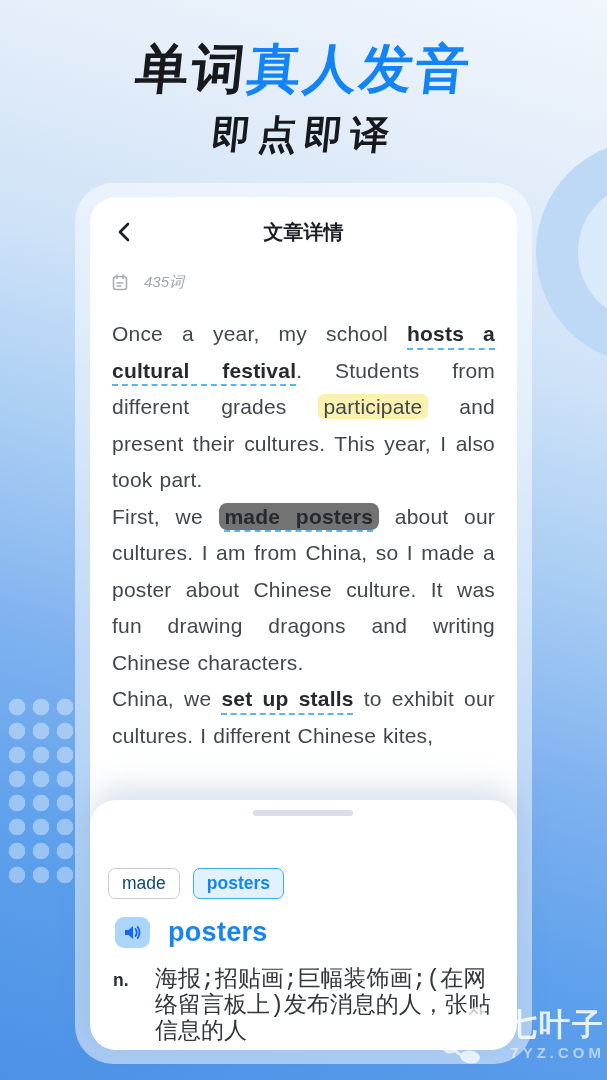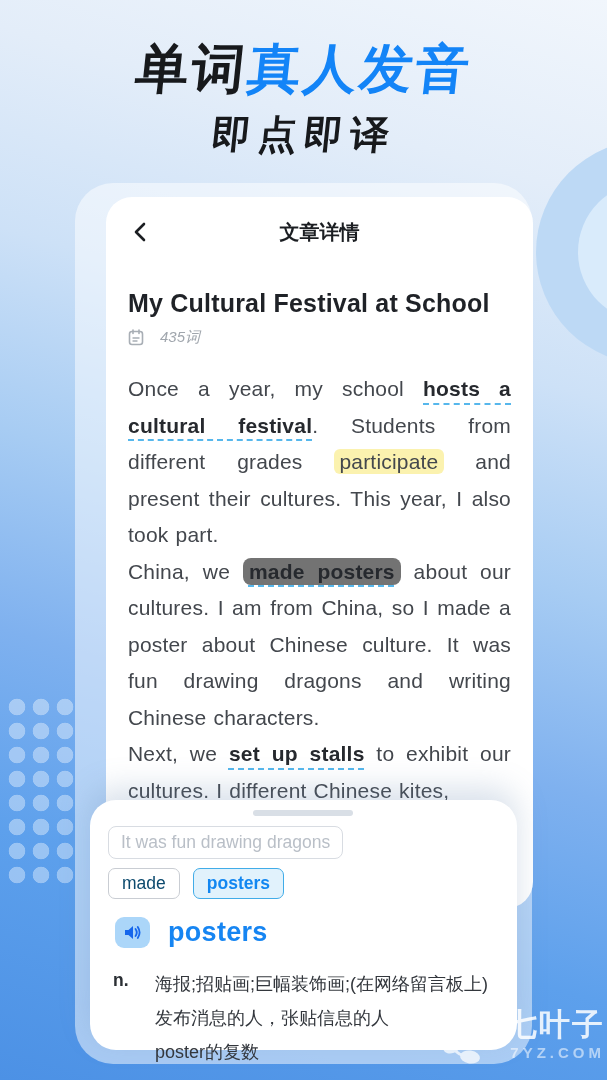--- a/index.html
+++ b/index.html
@@ -22,21 +22,21 @@
   .hero { position:absolute; top:40px; left:0; width:100%; text-align:center; }
   .hero-title { display:inline-block; transform:skewX(-6deg);
     font-size:53px; font-weight:900; letter-spacing:3px; color:#17191c; line-height:1.1; }
   .hero-title .accent { color:#1384f7; }
   .hero-sub { margin-top:10px; display:block; }
   .hero-sub span { display:inline-block; transform:skewX(-6deg);
     font-size:39px; font-weight:900; letter-spacing:7px; color:#17191c; }
   
   .panel-outer { position:absolute; left:75px; top:183px; width:457px; height:881px;
     border-radius:38px; background:rgba(255,255,255,0.5); }
-  .card { position:absolute; left:106px; top:197px; width:427px; height:711px;
+  .card { position:absolute; left:90px; top:197px; width:427px; height:711px;
     border-radius:26px; background:#ffffff; overflow:hidden; }
   .card-header { position:relative; height:66px; }
   .back-btn { position:absolute; left:22px; top:22px; width:26px; height:26px; cursor:pointer; }
   .nav-title { position:absolute; left:0; top:22px; width:100%; text-align:center;
     font-size:20px; font-weight:700; color:#1b1e22; }
   .article-title { margin:26px 22px 0 22px; font-size:25px; font-weight:700;
     color:#1f2227; letter-spacing:0.2px; }
   .article-meta { margin:10px 22px 16px 22px; display:flex; align-items:center; gap:16px;
     font-size:15px; color:#a0a6ad;font-style:italic; }
   .article-body { margin:24px 22px 7px 22px; font-size:21px; line-height:36.5px;
@@ -58,21 +58,21 @@
   .tag-row { position:absolute; left:18px; top:68px; display:flex; gap:13px; }
   .tag-chip { border:1.5px solid #c9cdd3; border-radius:7px; padding:4px 13px;
     font-size:17.5px; color:#0c4a6e; background:#fff; cursor:pointer; }
   .tag-chip.active { border-color:#41ace8; background:#e1f2fc; color:#1287f1; font-weight:600; }
   .word-row { position:absolute; left:25px; top:117px; display:flex; align-items:center; gap:18px; }
   .audio-btn { width:35px; height:31px; border-radius:9px; background:#abd6f9;
     display:flex; align-items:center; justify-content:center; cursor:pointer; }
   .word-text { font-size:27px; font-weight:700; color:#1685f2; letter-spacing:0.3px; }
   .def-row { position:absolute; left:23px; top:167px; right:22px; display:flex; }
   .def-pos { width:42px; font-size:17.5px; font-weight:700; color:#2b2f34; line-height:26px; }
-  .def-lines { flex:1; font-size:18px; color:#33373d; line-height:34px; }
+  .def-lines { flex:1; font-size:23px; color:#33373d; line-height:26px;font-family:Liberation Mono, monospace; }
   
   .watermark { position:absolute; right:2px; bottom:12px; display:flex;
     align-items:center; gap:4px; pointer-events:none; }
   .wm-text .wm-brand { font-size:31px; font-weight:900; color:rgba(255,255,255,0.85);
     letter-spacing:2px; line-height:1; }
   .wm-text .wm-domain { font-size:15px; font-weight:700; color:rgba(255,255,255,0.55);
     letter-spacing:4px; margin-top:4px;text-align:right; }
 </style>
 </head>
 <body>
@@ -93,44 +93,42 @@
   <div class="card">
     <div class="card-header">
       <div class="back-btn">
         <svg width="26" height="26" viewBox="0 0 26 26">
           <polyline points="16,5 8,13 16,21" fill="none" stroke="#1b1e22" stroke-width="2.6" stroke-linecap="round" stroke-linejoin="round"></polyline>
         </svg>
       </div>
       <div class="nav-title">文章详情</div>
     </div>
 
-    <h1 class="article-title">My Cultural Festival at School</h1>
 
     <div class="article-meta">
       <svg width="16" height="17" viewBox="0 0 16 17">
         <rect x="1.5" y="2.5" width="13" height="13" rx="2.5" fill="none" stroke="#a8aeb5" stroke-width="1.6"></rect>
         <line x1="5" y1="1" x2="5" y2="4.5" stroke="#a8aeb5" stroke-width="1.6" stroke-linecap="round"></line>
         <line x1="11" y1="1" x2="11" y2="4.5" stroke="#a8aeb5" stroke-width="1.6" stroke-linecap="round"></line>
         <line x1="5" y1="9" x2="11" y2="9" stroke="#a8aeb5" stroke-width="1.4" stroke-linecap="round"></line>
         <line x1="5" y1="12" x2="9" y2="12" stroke="#a8aeb5" stroke-width="1.4" stroke-linecap="round"></line>
       </svg>
       <span>435词</span>
     </div>
 
     <div class="article-body">
       <p><span>Once a year, my school </span><span class="kw dashed">hosts a cultural festival</span><span>. Students from different grades </span><span class="hl-yellow">participate</span><span> and present their cultures. This year, I also took part.</span></p>
-      <p><span>China, we </span><span class="kw dashed hl-orange">made posters</span><span> about our cultures. I am from China, so I made a poster about Chinese culture. It was fun drawing dragons and writing Chinese characters.</span></p>
-      <p><span>Next, we </span><span class="kw dashed">set up stalls</span><span> to exhibit our cultures. I different Chinese kites,</span></p>
+      <p><span>First, we </span><span class="kw dashed hl-orange">made posters</span><span> about our cultures. I am from China, so I made a poster about Chinese culture. It was fun drawing dragons and writing Chinese characters.</span></p>
+      <p><span>China, we </span><span class="kw dashed">set up stalls</span><span> to exhibit our cultures. I different Chinese kites,</span></p>
     </div>
   </div>
 
   <div class="sheet">
     <div class="sheet-handle"></div>
 
-    <div class="sentence-box">It was fun drawing dragons</div>
 
     <div class="tag-row">
       <div class="tag-chip">made</div>
       <div class="tag-chip active">posters</div>
     </div>
 
     <div class="word-row">
       <div class="audio-btn">
         <svg width="19" height="17" viewBox="0 0 19 17">
           <path d="M2 6 L5.5 6 L10 2 L10 15 L5.5 11 L2 11 Z" fill="#1566ec"></path>
@@ -138,21 +136,20 @@
           <path d="M14.8 3 Q18.4 8.5 14.8 14" fill="none" stroke="#1566ec" stroke-width="1.8" stroke-linecap="round"></path>
         </svg>
       </div>
       <div class="word-text">posters</div>
     </div>
 
     <div class="def-row">
       <div class="def-pos">n.</div>
       <div class="def-lines">
         <div>海报;招贴画;巨幅装饰画;(在网络留言板上)发布消息的人，张贴信息的人</div>
-        <div>poster的复数</div>
       </div>
     </div>
   </div>
 
   <div class="watermark">
     <svg width="62" height="66" viewBox="0 0 62 66" opacity="0.72">
       <g fill="#ffffff">
         <ellipse cx="34" cy="14" rx="12" ry="8" transform="rotate(-28 34 14)"></ellipse>
         <ellipse cx="17" cy="24" rx="11" ry="7" transform="rotate(-62 17 24)"></ellipse>
         <ellipse cx="46" cy="30" rx="11" ry="7" transform="rotate(18 46 30)"></ellipse>

